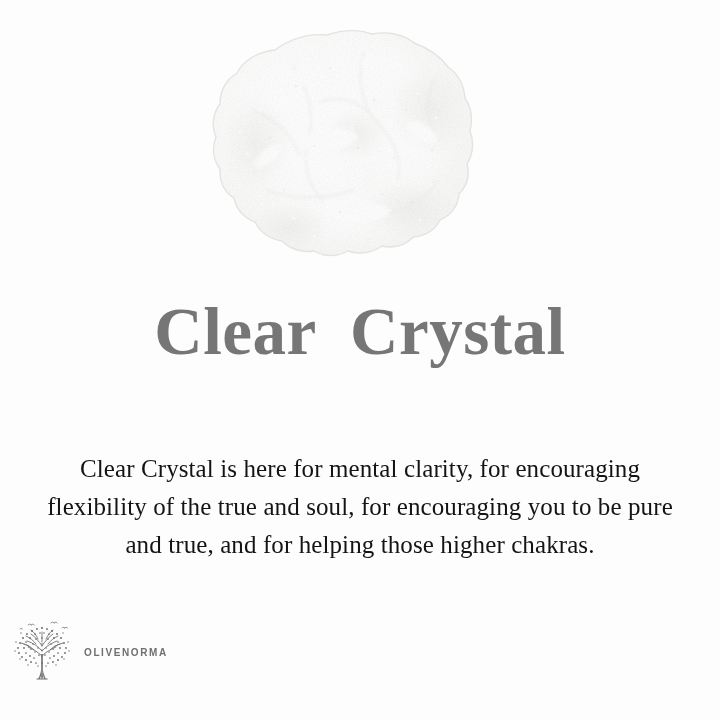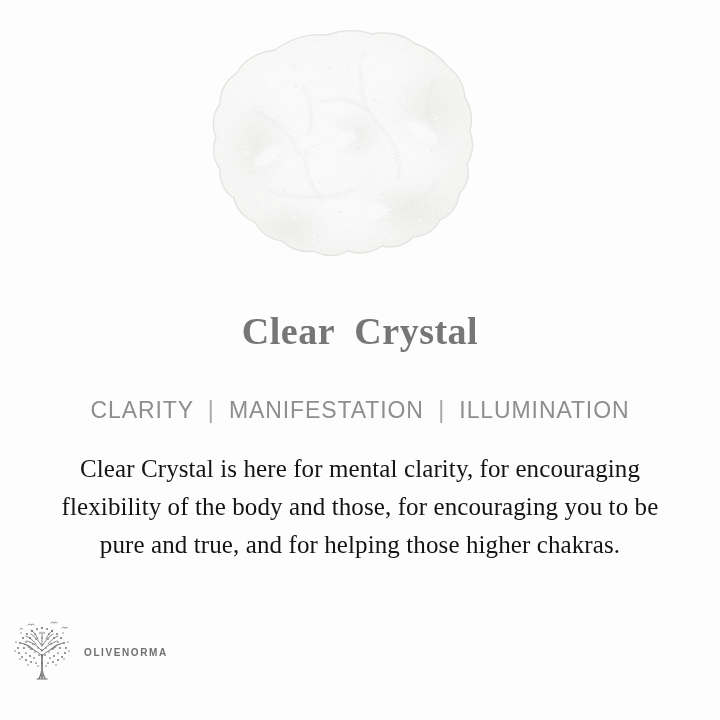--- a/index.html
+++ b/index.html
@@ -40,21 +40,21 @@
   }
 
   
   .title {
     position: absolute;
     left: 0;
     top: 296px;
     width: 720px;
     text-align: center;
     font-family: "Liberation Serif", "DejaVu Serif", serif;
-    font-size: 38px;
+    font-size: 67px;
     line-height: 70px;
     font-weight: 700;
     color: #767676;
     letter-spacing: 0.5px;
     white-space: pre;
   }
 
   
   .keywords {
     position: absolute;
@@ -262,29 +262,22 @@
                C141,243 128,243 118,237 C106,239 94,235 86,227
                C74,225 64,218 59,208 C48,204 40,195 38,184
                C28,178 23,167 24,155 C17,146 16,134 20,123
                C15,112 17,99 24,90 C24,77 30,66 41,59
                C47,47 61,38 79,36 Z" fill="none" stroke="#e3e3df" stroke-width="1.4"></path>
     </svg>
   </div>
 
   <div class="title">Clear  Crystal</div>
 
-  <div class="keywords">
-    <span class="kw">CLARITY</span>
-    <span class="sep">|</span>
-    <span class="kw">MANIFESTATION</span>
-    <span class="sep">|</span>
-    <span class="kw">ILLUMINATION</span>
-  </div>
-
-  <div class="body-copy">Clear Crystal is here for mental clarity, for encouraging flexibility of the body and those, for encouraging you to be pure and true, and for helping those higher chakras.</div>
+
+  <div class="body-copy">Clear Crystal is here for mental clarity, for encouraging flexibility of the true and soul, for encouraging you to be pure and true, and for helping those higher chakras.</div>
 
   <div class="brand">
     <svg class="brand-tree" viewBox="0 0 84 62" aria-hidden="true">
       <g fill="#6d6d6d">
 
         <path d="M41.2,58.5 L41.2,34 L42.8,34 L42.8,58.5 Z"></path>
         <path d="M38.2,58.8 C39.6,56.2 40.6,53.4 41.0,50.4 L41.0,55.6 C40.8,57.0 40.3,58.0 39.6,58.9 Z"></path>
         <path d="M45.9,58.8 C44.5,56.2 43.5,53.4 43.1,50.4 L43.1,55.6 C43.3,57.0 43.8,58.0 44.5,58.9 Z"></path>
         <rect x="36.5" y="58.4" width="11.2" height="1.1" rx="0.5"></rect>
       </g>

